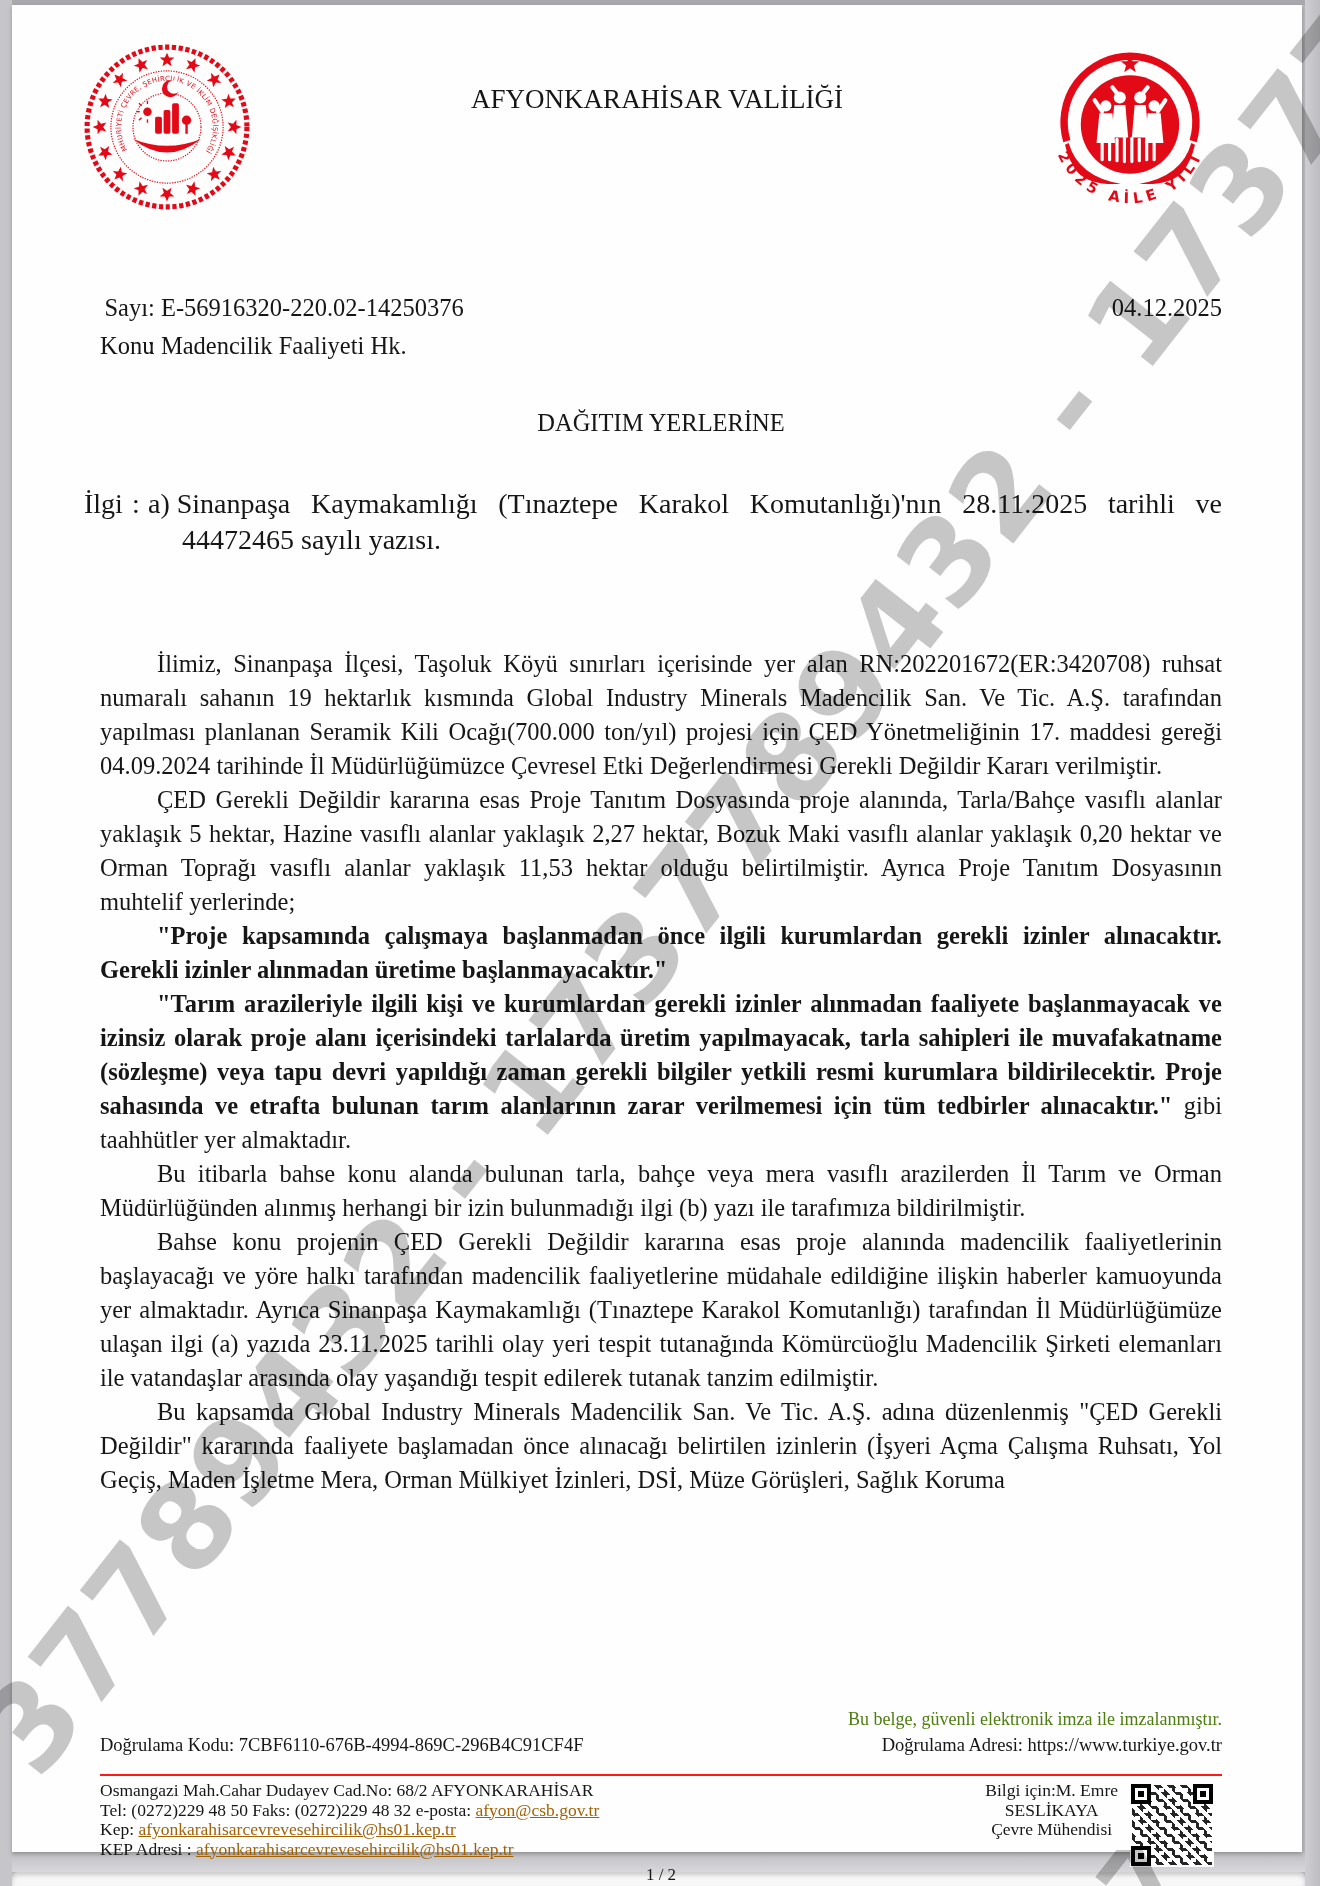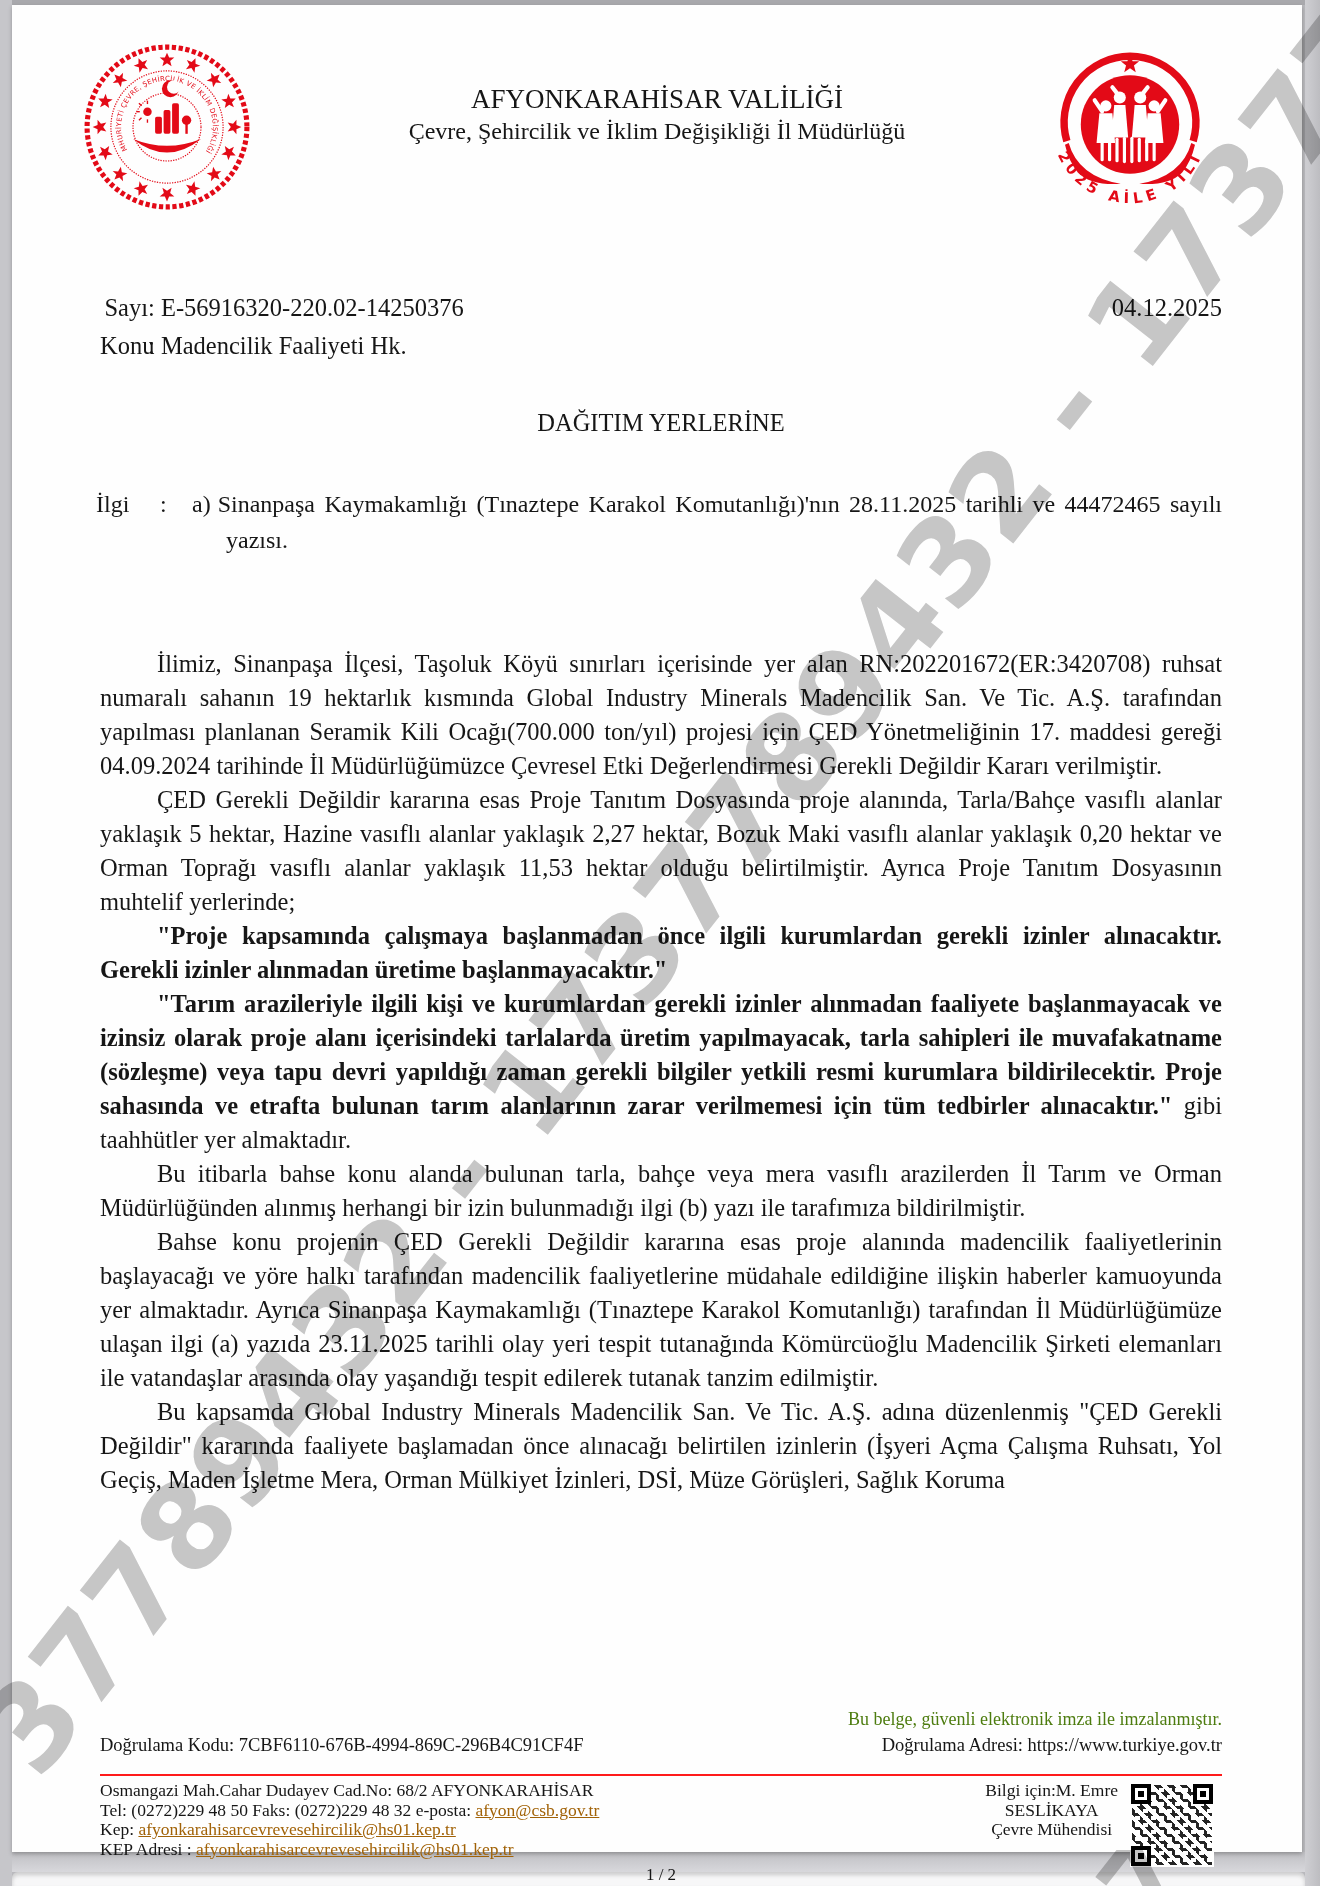--- a/index.html
+++ b/index.html
@@ -28,21 +28,21 @@
   .seal{position:absolute;left:70px;top:36px;width:170px;height:172px;}
   .emblem{position:absolute;left:1032px;top:34px;width:172px;height:182px;}
   
   .meta{position:absolute;left:88px;right:80px;top:288px;font-size:24.5px;}
   .meta-row{display:flex;line-height:30px;margin-bottom:8px;text-align:right;}
   .meta-label{width:48px;}
   .meta-colon-val{white-space:pre;}
   .meta-date{margin-left:auto;}
   .dagitim{position:absolute;left:88px;right:80px;top:404px;text-align:center;font-size:24.5px;}
   
-  .ilgi{position:absolute;left:84px;right:80px;top:481px;font-size:24px;line-height:36px;display:flex;gap:16px;}
+  .ilgi{position:absolute;left:72px;right:80px;top:481px;font-size:28px;line-height:36px;display:flex;}
   .ilgi-label{width:48px;}
   .ilgi-colon{width:16px;}
   .ilgi-items{flex:1;text-align:justify;}
   .ilgi-item{padding-left:34px;text-indent:-34px;}
   .ilgi-item .mk{margin-right:7px;}
   
   .bodytext{position:absolute;left:88px;right:80px;top:642px;font-size:24.5px;line-height:34px;}
   .bodytext p{margin:0;text-indent:57px;text-align:justify;font-family:Liberation Serif, serif;}
   .bodytext b{font-weight:bold;}
   
@@ -175,21 +175,20 @@
           <path id="famarc" d="M 12,124 A 84 84 0 0 0 168,124"></path>
         </defs>
       <text font-family="DejaVu Sans, sans-serif" font-weight="bold" font-size="16" fill="#e30a17" letter-spacing="5">
         <textPath href="#famarc" startOffset="50%" text-anchor="middle">2025 AİLE YILI</textPath>
       </text>
     </svg>
   </div>
 
   <div class="hdr">
     <div class="l2">AFYONKARAHİSAR VALİLİĞİ</div>
-    <div class="l3">Çevre, Şehircilik ve İklim Değişikliği İl Müdürlüğü</div>
   </div>
 
   <div class="meta">
     <div class="meta-row">
       <span class="meta-label">Sayı</span>
       <span class="meta-colon-val">: E-56916320-220.02-14250376</span>
       <span class="meta-date">04.12.2025</span>
     </div>
     <div class="meta-row">
       <span class="meta-label">Konu</span>

